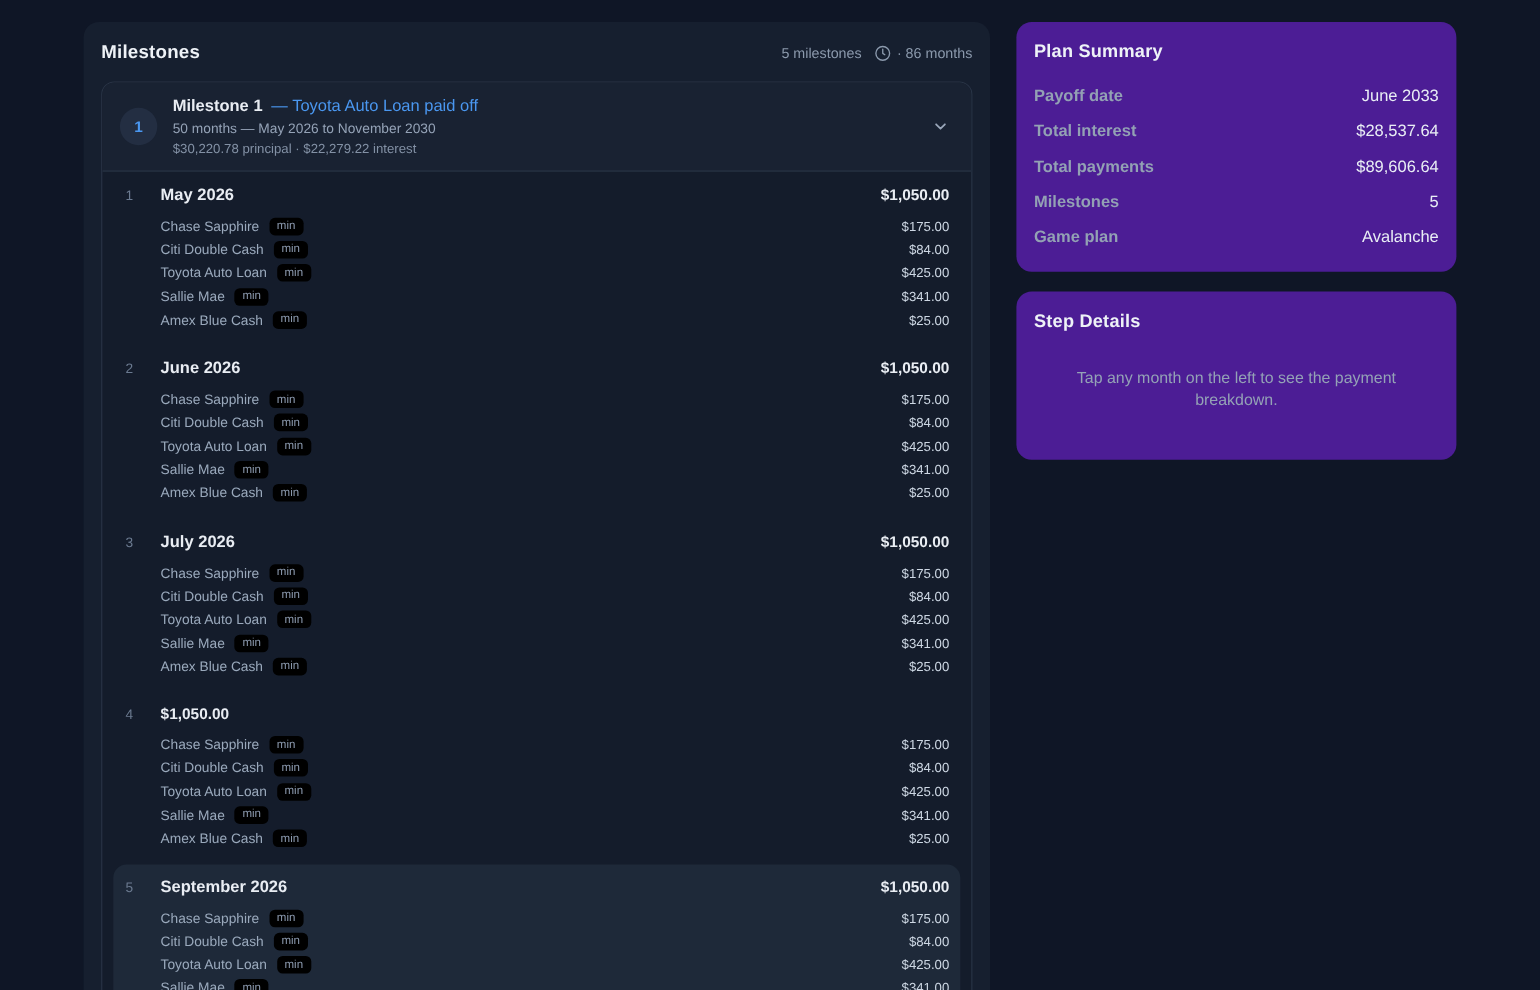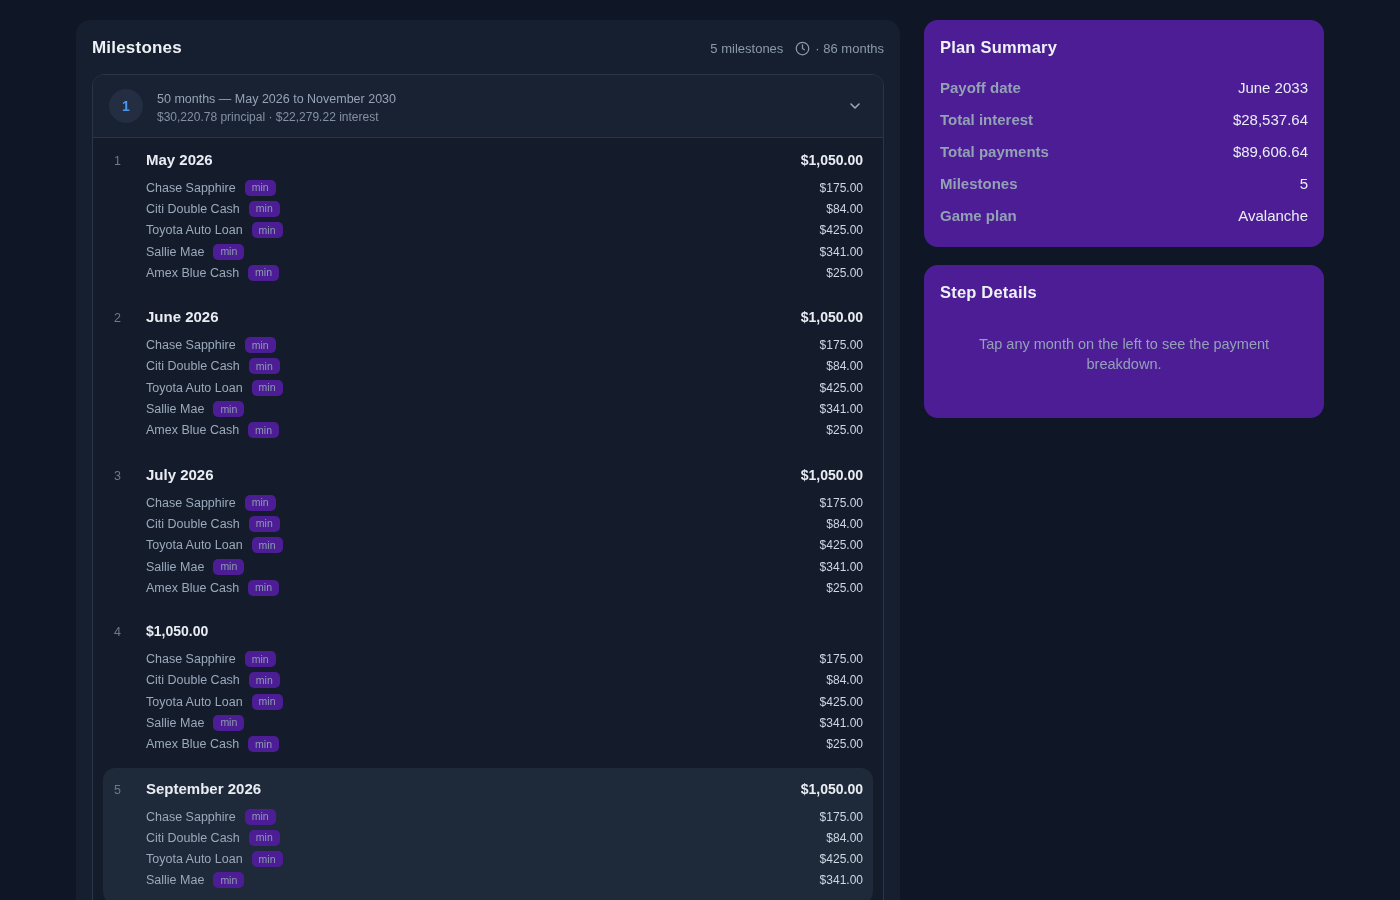--- a/index.html
+++ b/index.html
@@ -101,21 +101,21 @@
     display: flex;
     align-items: center;
     height: 21.3px;
     padding-left: 32px;
   }
   .p-name  { font-size: 12.5px; color: #9aa9bc; }
   .p-badge {
     margin-left: 9px;
     font-size: 10.5px;
     color: #8d9bb0;
-    background: #4c1d95;
+    background: #000000;
     padding: 2.5px 7px 3px;
     border-radius: 5px;
     line-height: 1;
   }
   .p-amount { margin-left: auto; font-size: 12px; color: #cdd7e3; }
 
   
   .right-col {
     width: 400px;
     flex: none;
@@ -172,20 +172,23 @@
           </span>
           <span>· 86 months</span>
         </span>
       </div>
     </div>
 
     <div class="milestone-box">
       <div class="milestone-header">
         <div class="badge-circle">1</div>
         <div class="mh-text">
+          <div class="mh-line1">
+            <span class="mh-title">Milestone 1</span><span class="mh-link">— Toyota Auto Loan paid off</span>
+          </div>
           <div class="mh-line2">50 months — May 2026 to November 2030</div>
           <div class="mh-line3">$30,220.78 principal · $22,279.22 interest</div>
         </div>
         <div class="chevron">
           <svg width="16" height="16" viewBox="0 0 24 24" fill="none" stroke="currentColor" stroke-width="2.4" stroke-linecap="round" stroke-linejoin="round">
             <polyline points="6 9 12 15 18 9"></polyline>
           </svg>
         </div>
       </div>
 

